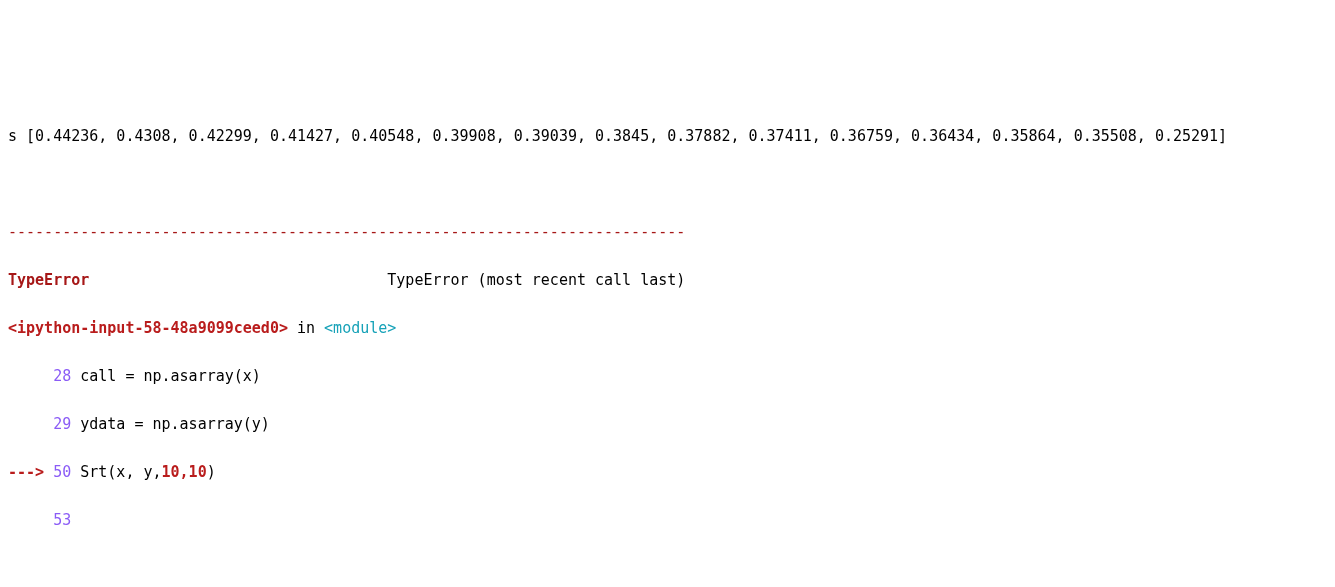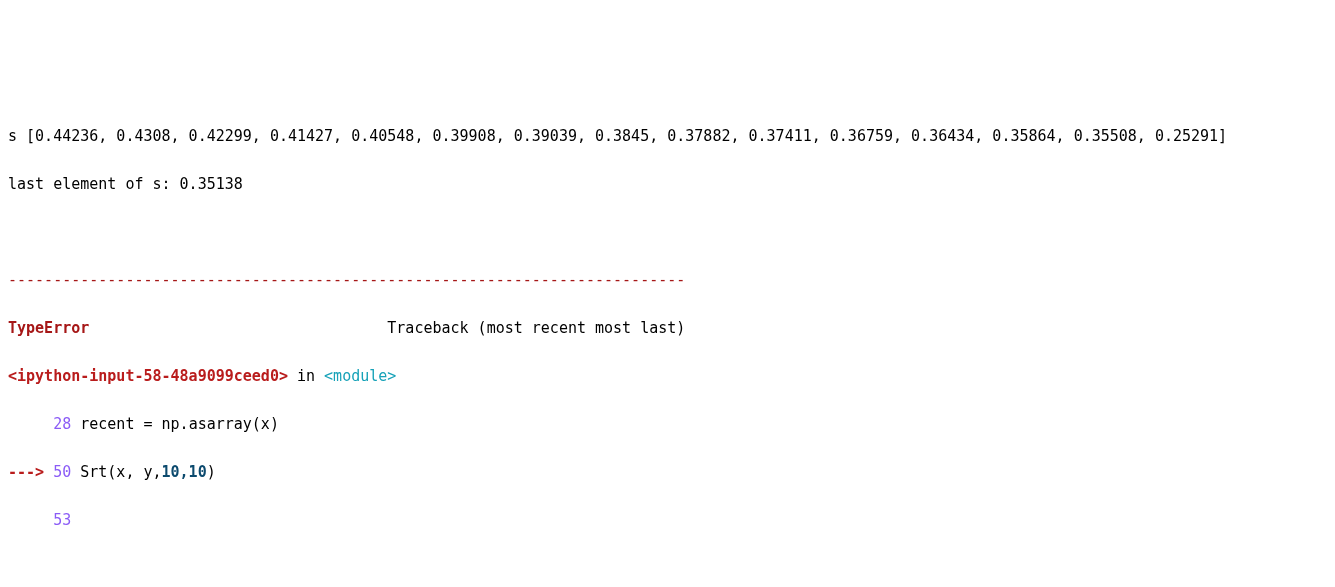--- a/index.html
+++ b/index.html
@@ -13,37 +13,37 @@
     white-space: pre;
   }
   .container {
     padding: 4px 8px;
   }
   .tb-red-bold { color: #a61717; font-weight: bold; text-align: right; }
   .tb-red { color: #a61717; }
   .tb-green-bold { color: #b91c1c; font-weight: bold; }
   .tb-green { color: #8b5cf6; }
   .tb-cyan { color: #17a2b8; }
-  .tb-blue-bold { color: #0c4a6e; font-weight: bold; }
+  .tb-blue-bold { color: #b91c1c; font-weight: bold; }
   .tb-black { color: #000; }
   [data-name="traceback-separator"] { color: #a61717; }
   .line { display: block; }
 </style>
 </head>
 <body>
 
 
 <div class="container" data-name="jupyter-output-area">
 <span class="line" data-name="stdout-line">s [0.44236, 0.4308, 0.42299, 0.41427, 0.40548, 0.39908, 0.39039, 0.3845, 0.37882, 0.37411, 0.36759, 0.36434, 0.35864, 0.35508, 0.25291]</span>
-<span class="line" data-name="stdout-line">last element of s: 0.35138</span>
 <span class="line" data-name="blank-line"> </span>
 <span class="line tb-red" data-name="traceback-separator">---------------------------------------------------------------------------</span>
-<span class="line" data-name="traceback-header"><span class="tb-red-bold" data-name="error-type">TypeError</span><span class="tb-black" data-name="traceback-label">                                 </span><span class="tb-black" data-name="traceback-label-text">Traceback (most recent most last)</span></span>
+<span class="line" data-name="traceback-header"><span class="tb-red-bold" data-name="error-type">TypeError</span><span class="tb-black" data-name="traceback-label">                                 </span><span class="tb-black" data-name="traceback-label-text">TypeError (most recent call last)</span></span>
 <span class="line" data-name="frame-header"><span class="tb-green-bold" data-name="frame-source">&lt;ipython-input-58-48a9099ceed0&gt;</span><span class="tb-black" data-name="in-word"> in </span><span class="tb-cyan" data-name="frame-scope">&lt;module&gt;</span></span>
-<span class="line" data-name="code-line-28"><span class="tb-green" data-name="line-number">     28 </span><span class="tb-black">recent = np</span><span class="tb-black">.</span><span class="tb-black">asarray</span><span class="tb-black">(x)</span></span>
+<span class="line" data-name="code-line-28"><span class="tb-green" data-name="line-number">     28 </span><span class="tb-black">call = np</span><span class="tb-black">.</span><span class="tb-black">asarray</span><span class="tb-black">(x)</span></span>
+<span class="line" data-name="code-line-29"><span class="tb-green" data-name="line-number">     29 </span><span class="tb-black">ydata = np</span><span class="tb-black">.</span><span class="tb-black">asarray</span><span class="tb-black">(y)</span></span>
 <span class="line" data-name="code-line-30-current"><span class="tb-green-bold" data-name="arrow-marker">---&gt; </span><span class="tb-green" data-name="line-number">50 </span><span class="tb-black">Srt(x, y,</span><span class="tb-blue-bold">10,10</span><span class="tb-black">)</span></span>
 <span class="line" data-name="code-line-31"><span class="tb-green" data-name="line-number">     53 </span><span class="tb-black"></span></span>
 
 
 
 
 
 
 
 

